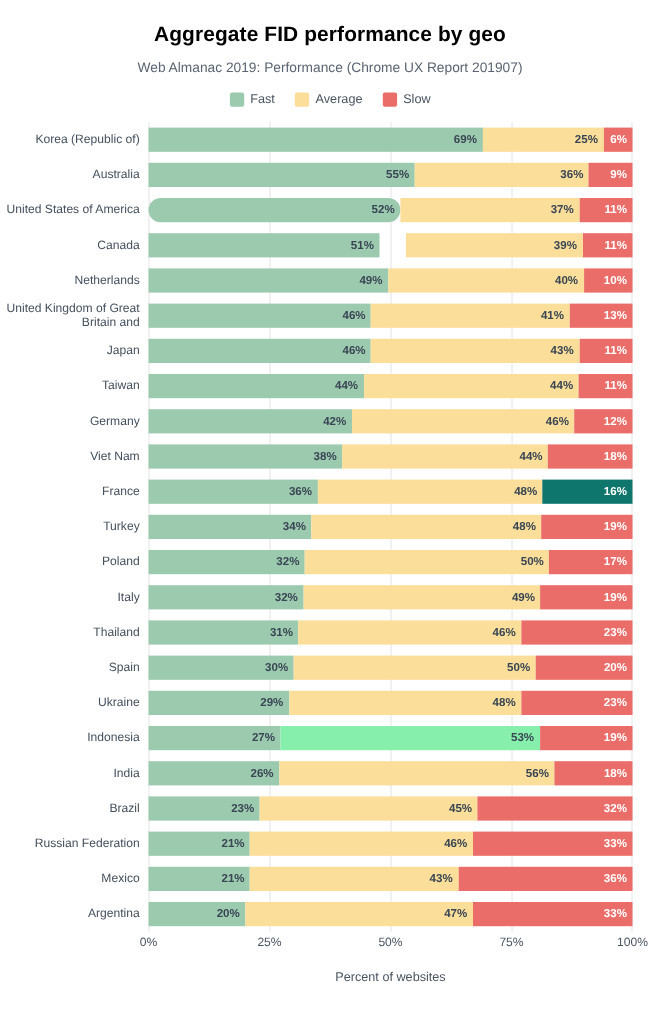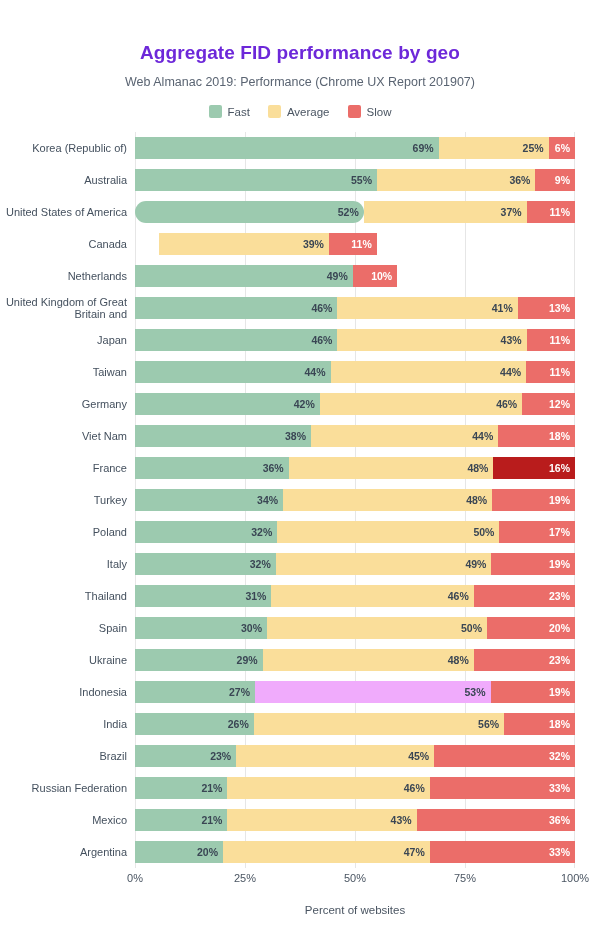--- a/index.html
+++ b/index.html
@@ -17,22 +17,22 @@
   .chart-wrap {
     position: relative;
     width: 600px;
     height: 940px;
     box-sizing: border-box;
   }
   .chart-title {
     text-align: center;
     font-size: 19px;
     font-weight: bold;
-    color: #6d28d9;
-    padding-top: 42px;
+    color: #000000;
+    padding-top: 21px;
     letter-spacing: 0.1px;
   }
   .chart-subtitle {
     text-align: center;
     font-size: 12.5px;
     color: #5a6472;
     padding-top: 11px;
   }
   .legend {
     display: flex;
@@ -195,28 +195,30 @@
           <div class="row-label">United States of America</div>
           <div class="row-bars">
             <div class="seg fast" style="background: rgb(156, 202, 175); width: 228.8px; border-radius: 11px;">52%</div>
             <div class="seg avg" style="background: rgb(250, 222, 154); width: 162.8px;">37%</div>
             <div class="seg slow" style="background: rgb(235, 109, 105); width: 48.4px;">11%</div>
           </div>
         </div>
         <div class="row">
           <div class="row-label">Canada</div>
           <div class="row-bars">
+            <div class="seg fast" style="background: rgb(156, 202, 175); width: 222.178px;">51%</div>
             <div class="seg avg" style="background: rgb(250, 222, 154); width: 169.901px; margin-left: 24px;">39%</div>
             <div class="seg slow" style="background: rgb(235, 109, 105); width: 47.9208px;">11%</div>
           </div>
         </div>
         <div class="row">
           <div class="row-label">Netherlands</div>
           <div class="row-bars">
             <div class="seg fast" style="background: rgb(156, 202, 175); width: 217.778px;">49%</div>
+            <div class="seg avg" style="background: rgb(250, 222, 154); width: 177.778px;">40%</div>
             <div class="seg slow" style="background: rgb(235, 109, 105); width: 44.4444px;">10%</div>
           </div>
         </div>
         <div class="row">
           <div class="row-label">United Kingdom of Great Britain and</div>
           <div class="row-bars">
             <div class="seg fast" style="background: rgb(156, 202, 175); width: 202.4px;">46%</div>
             <div class="seg avg" style="background: rgb(250, 222, 154); width: 180.4px;">41%</div>
             <div class="seg slow" style="background: rgb(235, 109, 105); width: 57.2px;">13%</div>
           </div>
@@ -251,21 +253,21 @@
             <div class="seg fast" style="background: rgb(156, 202, 175); width: 182px;">38%</div>
             <div class="seg avg" style="background: rgb(250, 222, 154); width: 193.6px;">44%</div>
             <div class="seg slow" style="background: rgb(235, 109, 105); width: 79.2px;">18%</div>
           </div>
         </div>
         <div class="row">
           <div class="row-label">France</div>
           <div class="row-bars">
             <div class="seg fast" style="background: rgb(156, 202, 175); width: 158.4px;">36%</div>
             <div class="seg avg" style="background: rgb(250, 222, 154); width: 211.2px;">48%</div>
-            <div class="seg slow" style="background: #b91c1c; width: 84px;">16%</div>
+            <div class="seg slow" style="background: #0f766e; width: 84px;">16%</div>
           </div>
         </div>
         <div class="row">
           <div class="row-label">Turkey</div>
           <div class="row-bars">
             <div class="seg fast" style="background: rgb(156, 202, 175); width: 148.119px;">34%</div>
             <div class="seg avg" style="background: rgb(250, 222, 154); width: 209.109px;">48%</div>
             <div class="seg slow" style="background: rgb(235, 109, 105); width: 82.7723px;">19%</div>
           </div>
         </div>
@@ -306,21 +308,21 @@
           <div class="row-bars">
             <div class="seg fast" style="background: rgb(156, 202, 175); width: 127.6px;">29%</div>
             <div class="seg avg" style="background: rgb(250, 222, 154); width: 211.2px;">48%</div>
             <div class="seg slow" style="background: rgb(235, 109, 105); width: 101.2px;">23%</div>
           </div>
         </div>
         <div class="row">
           <div class="row-label">Indonesia</div>
           <div class="row-bars">
             <div class="seg fast" style="background: rgb(156, 202, 175); width: 120px;">27%</div>
-            <div class="seg avg" style="background: #f0abfc; width: 235.556px; text-align: right;">53%</div>
+            <div class="seg avg" style="background: #86efac; width: 235.556px; text-align: right;">53%</div>
             <div class="seg slow" style="background: rgb(235, 109, 105); width: 84.4444px;">19%</div>
           </div>
         </div>
         <div class="row">
           <div class="row-label">India</div>
           <div class="row-bars">
             <div class="seg fast" style="background: rgb(156, 202, 175); width: 133px;">26%</div>
             <div class="seg avg" style="background: rgb(250, 222, 154); width: 281px;">56%</div>
             <div class="seg slow" style="background: rgb(235, 109, 105); width: 79.2px;">18%</div>
           </div>

